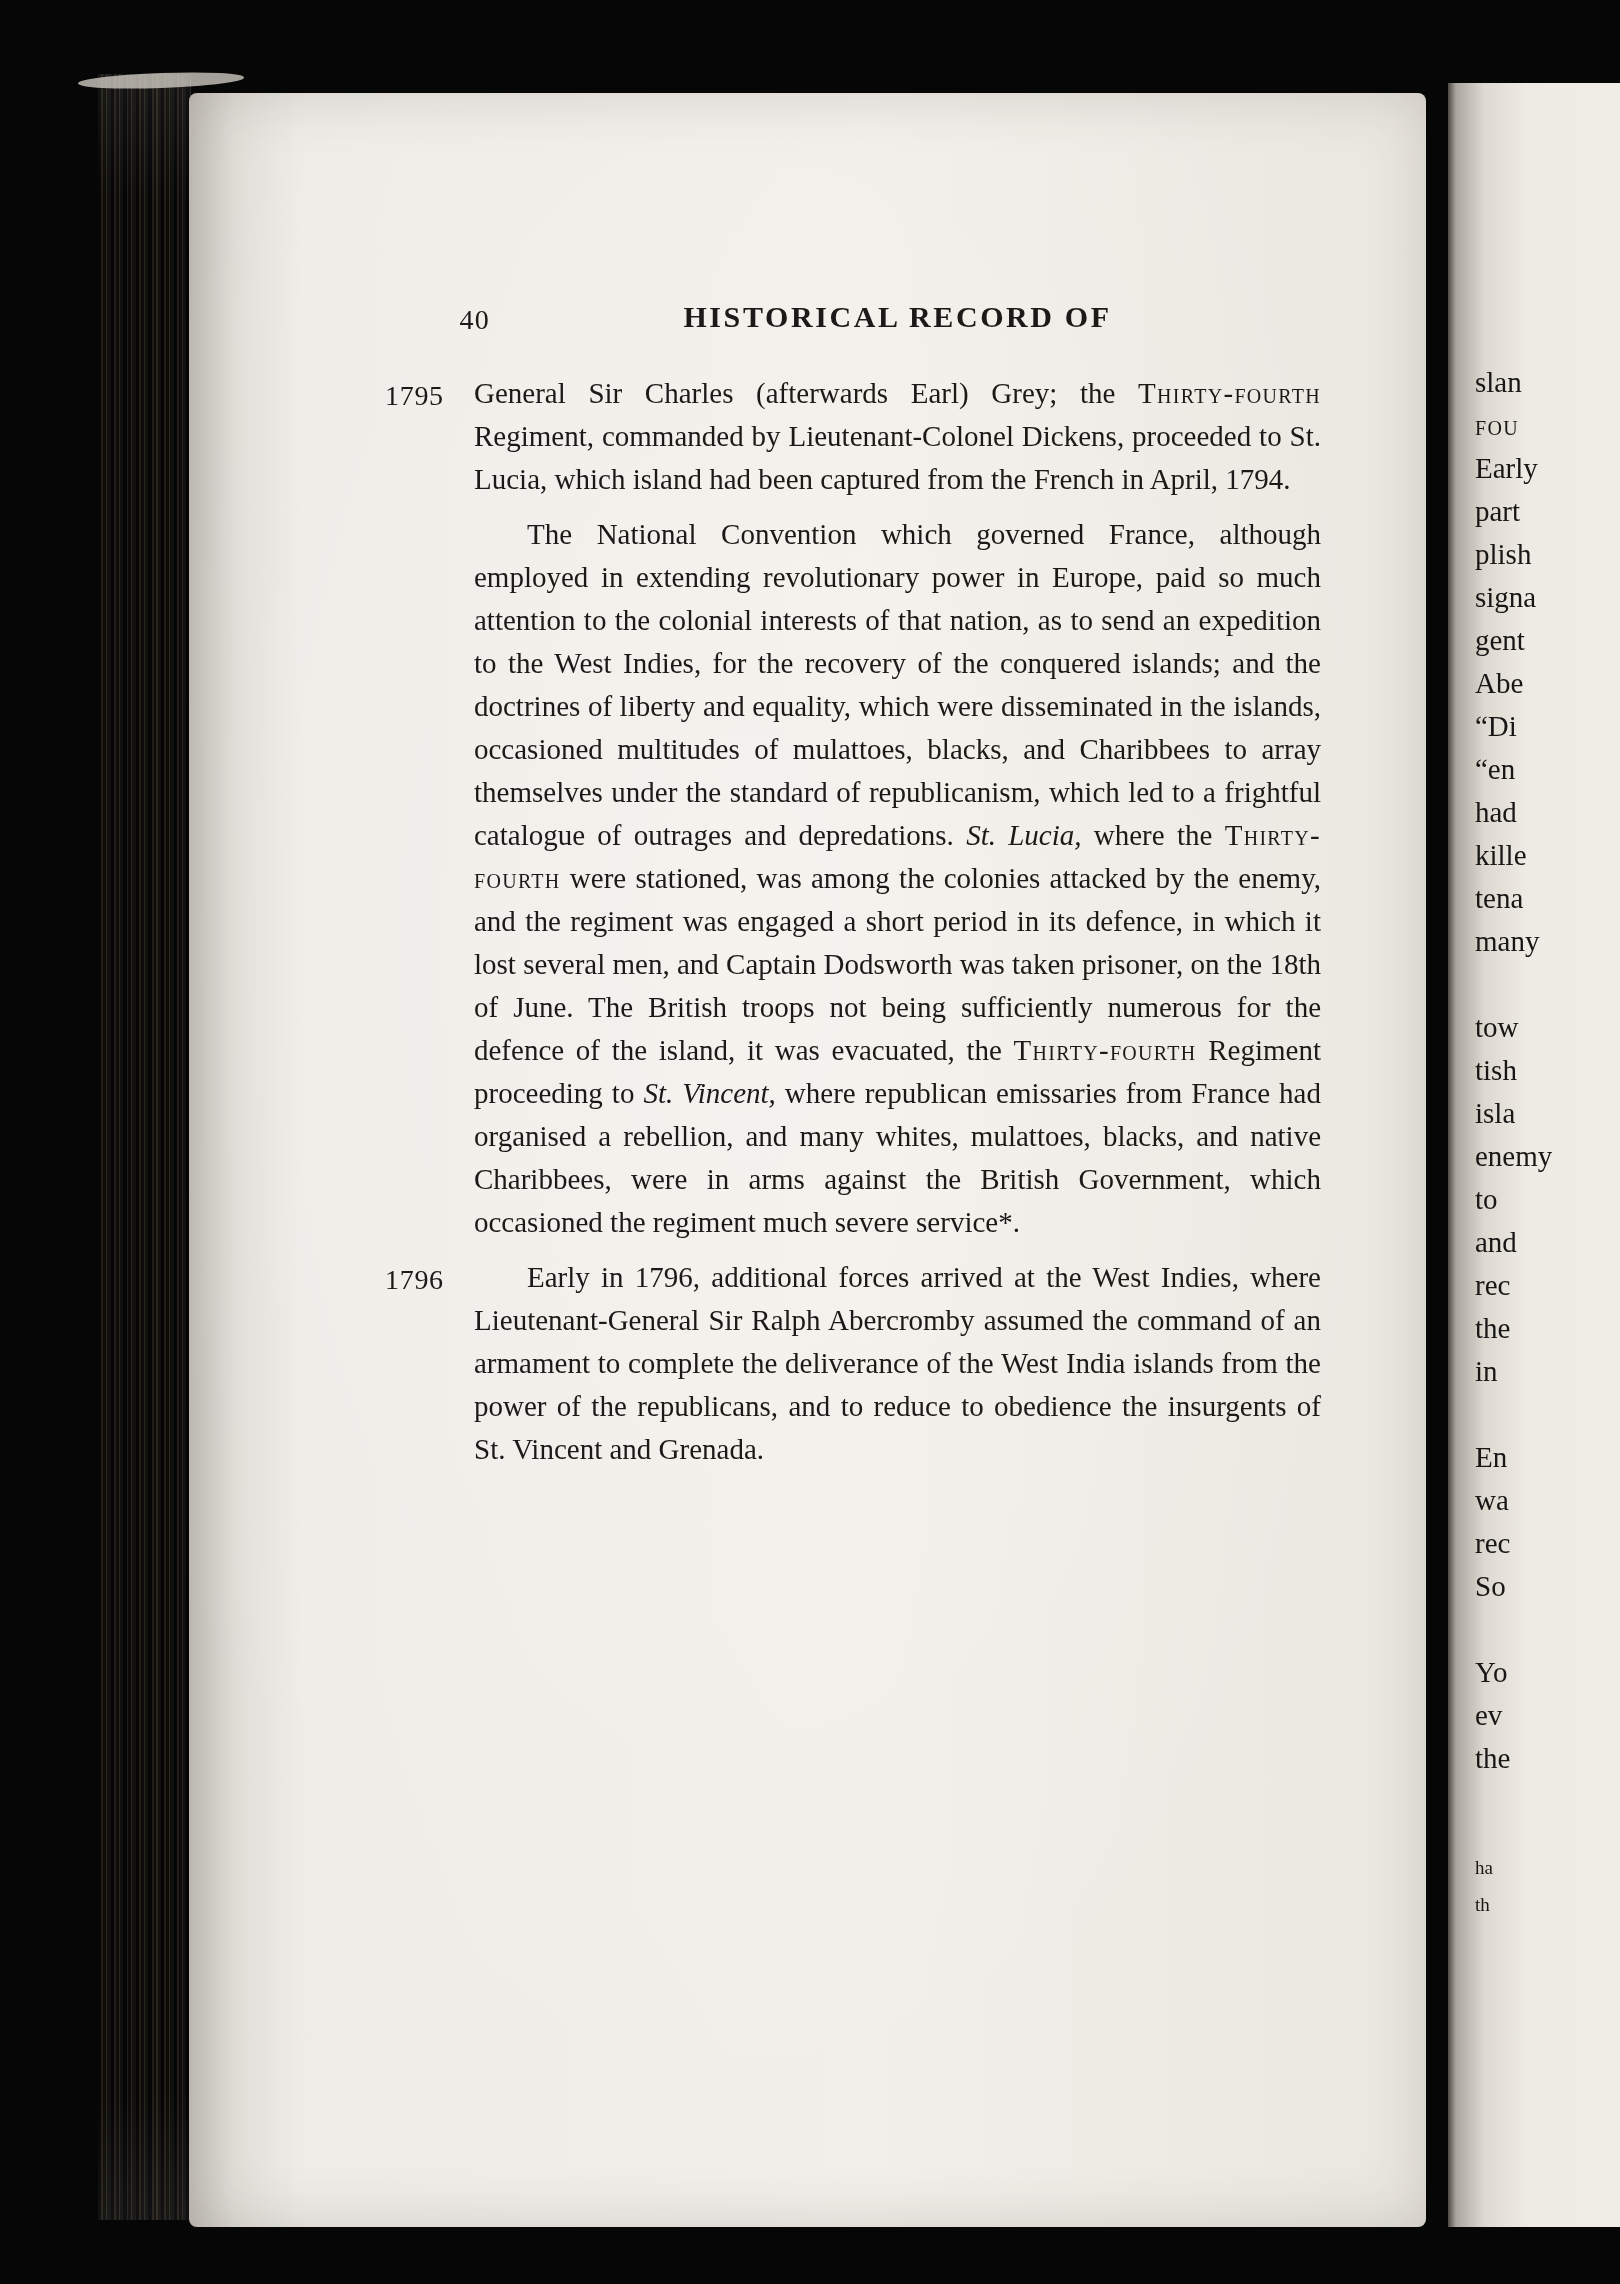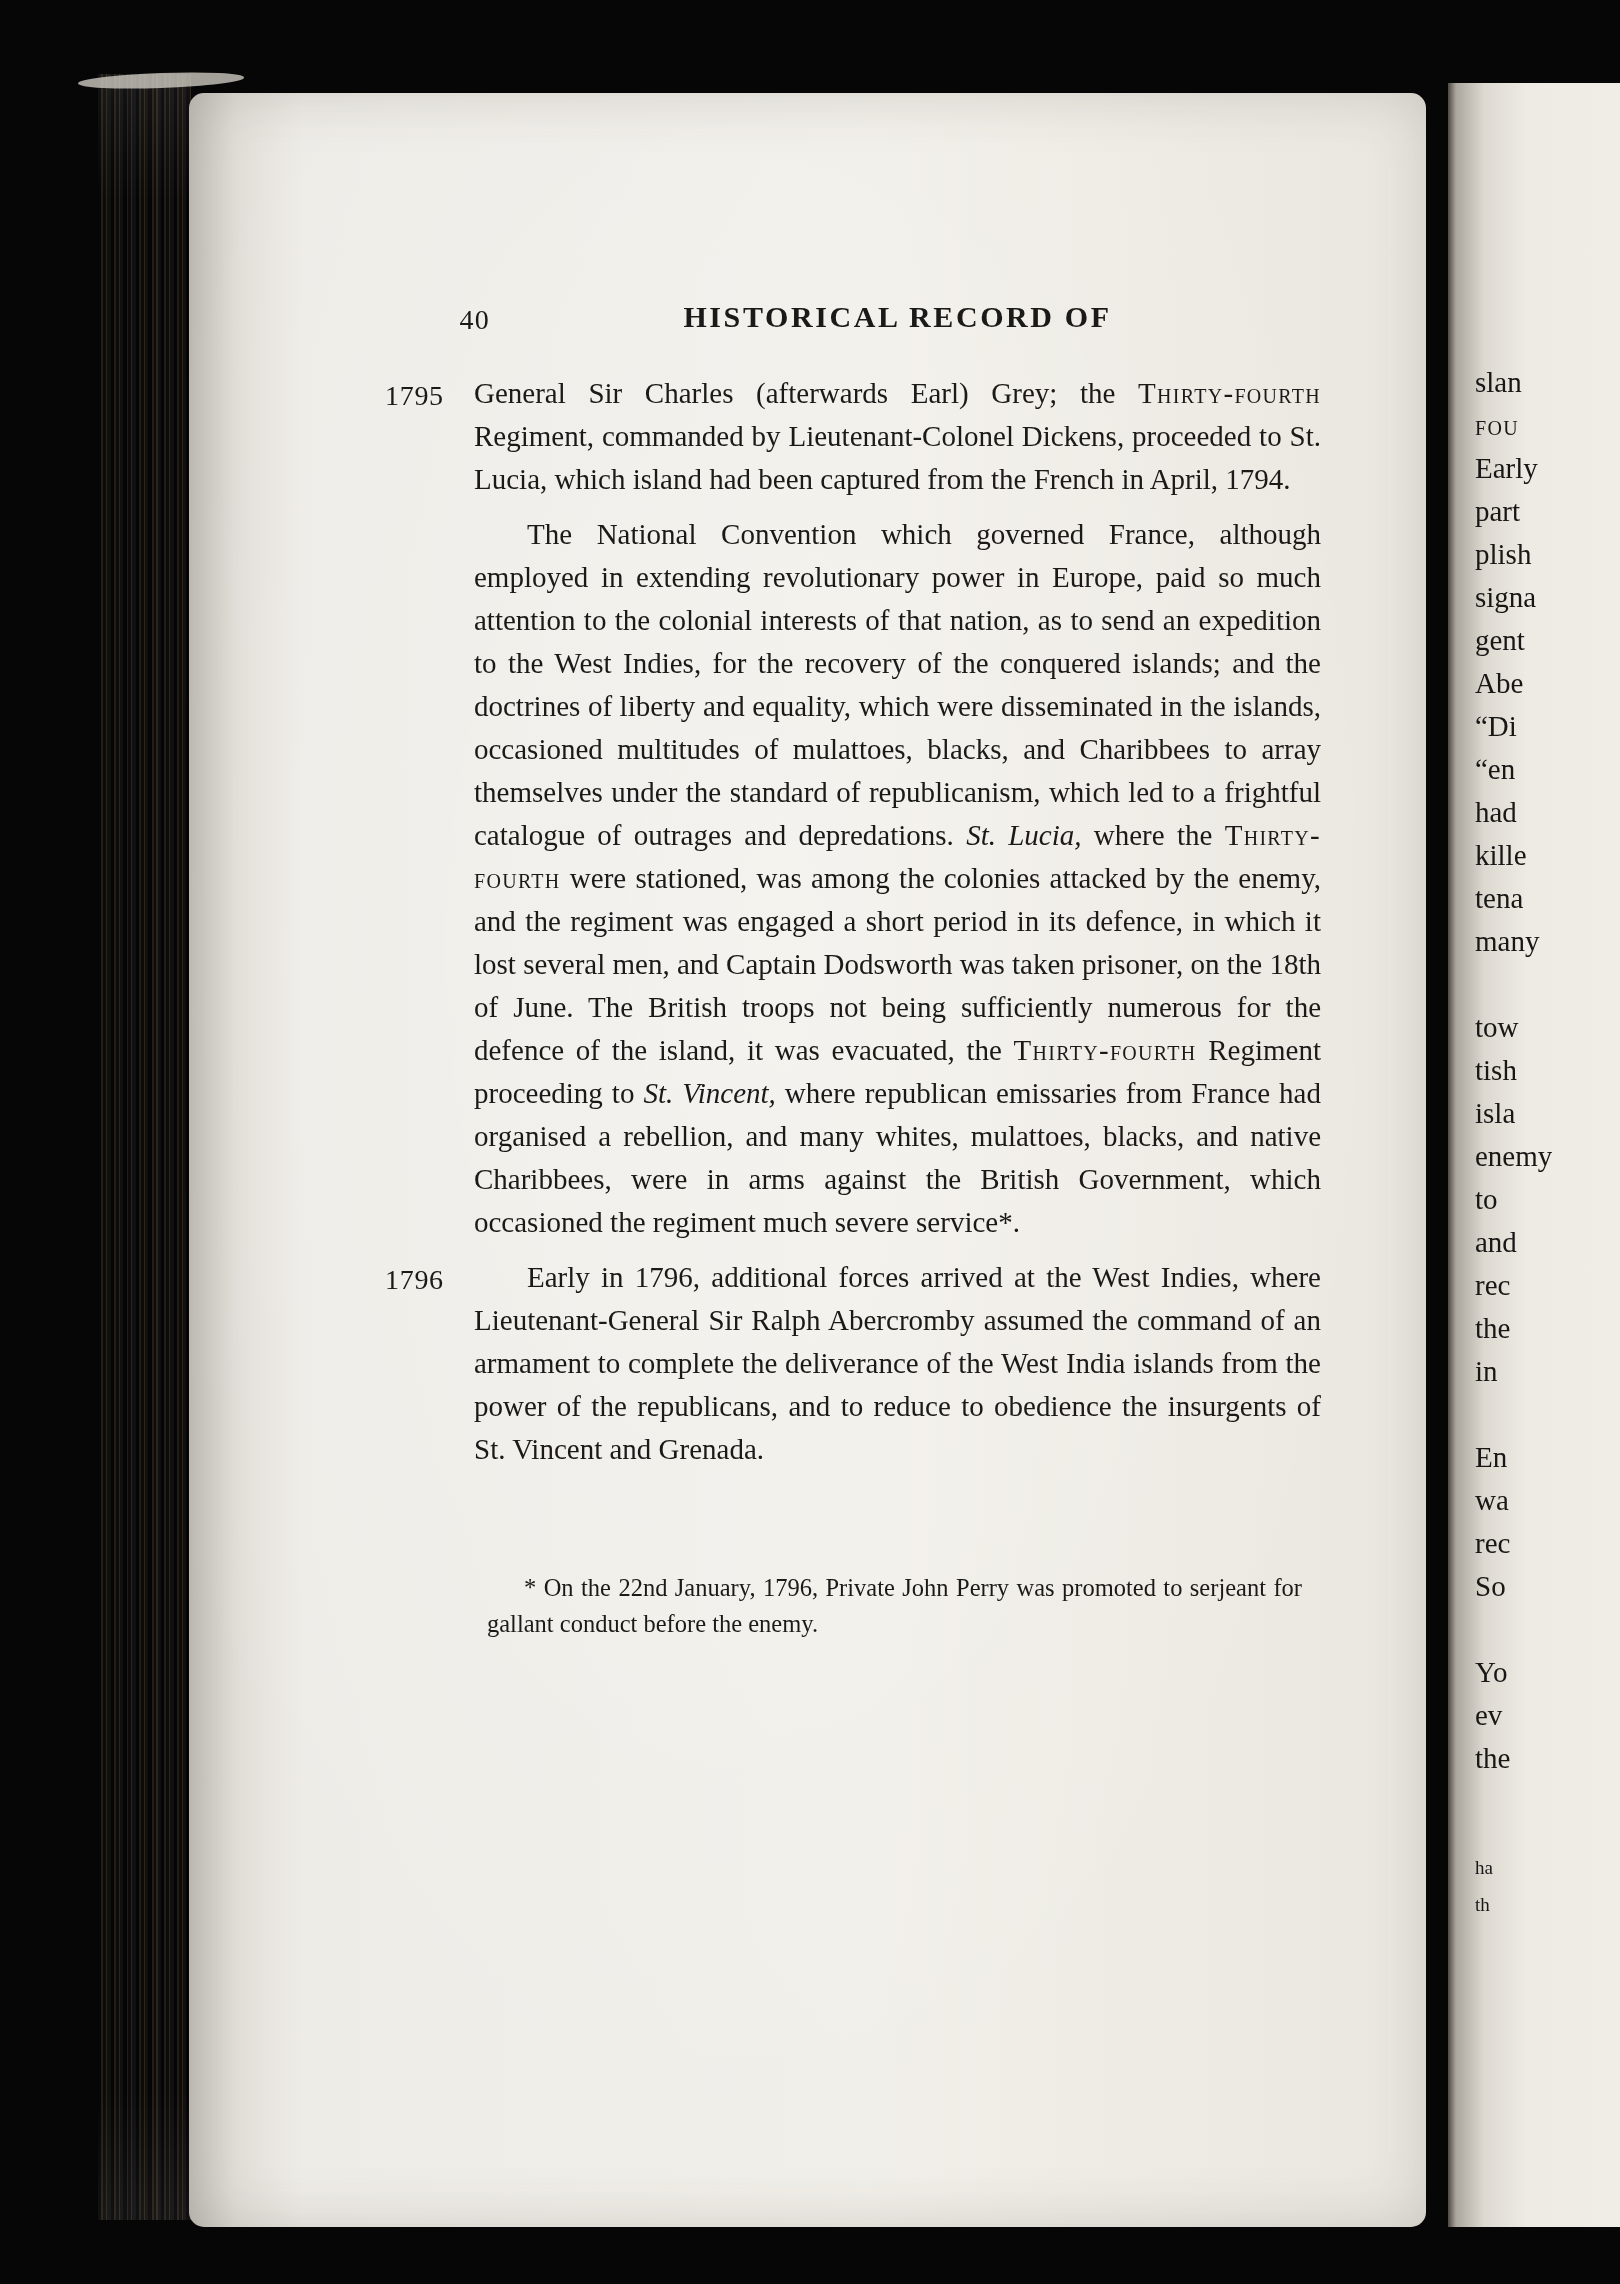--- a/index.html
+++ b/index.html
@@ -28,21 +28,21 @@
     background:#d9d5cc; opacity:.75; border-radius:50%;
     transform:rotate(-2deg);
   }
 
   
   .main-page {
     position:absolute; left:189px; top:93px; width:1237px; height:2134px;
     background:
       radial-gradient(ellipse at 45% 40%, rgba(255,255,255,.25), rgba(0,0,0,0) 70%),
       linear-gradient(90deg, #c7c4bd 0px, #e1ded8 46px, #eeece7 113px, #f1efe9 55%, #eae7e0 100%);
-    border-radius:15px;
+    border-radius:8px;
     box-shadow: inset 0 0 60px rgba(60,55,45,.18);
   }
 
   .text-area {
     position:absolute; left:273px; top:202px; width:871px;
     color:#1b1a18; font-size:29px; line-height:43px;
   }
 
   .header-row { position:relative; text-align:center; height:40px; }
   .running-header {
@@ -93,21 +93,20 @@
   <div class="text-area">
     <div class="header-row">
       <span class="page-number">40</span>
       <span class="running-header">HISTORICAL RECORD OF</span>
     </div>
     <div class="paragraphs">
         <p class="para"><span class="year">1795</span><span>General Sir Charles (afterwards Earl) Grey; the </span><span class="sc">Thirty-fourth</span><span> Regiment, commanded by Lieutenant-Colonel Dickens, proceeded to St. Lucia, which island had been captured from the French in April, 1794.</span></p>
         <p class="para indent"><span>The National Convention which governed France, although employed in extending revolutionary power in Europe, paid so much attention to the colonial interests of that nation, as to send an expedition to the West Indies, for the recovery of the conquered islands; and the doctrines of liberty and equality, which were disseminated in the islands, occasioned multitudes of mulattoes, blacks, and Charibbees to array themselves under the standard of republicanism, which led to a frightful catalogue of outrages and depredations. </span><span class="it">St. Lucia,</span><span> where the </span><span class="sc">Thirty-fourth</span><span> were stationed, was among the colonies attacked by the enemy, and the regiment was engaged a short period in its defence, in which it lost several men, and Captain Dodsworth was taken prisoner, on the 18th of June. The British troops not being sufficiently numerous for the defence of the island, it was evacuated, the </span><span class="sc">Thirty-fourth</span><span> Regiment proceeding to </span><span class="it">St. Vincent,</span><span> where republican emissaries from France had organised a rebellion, and many whites, mulattoes, blacks, and native Charibbees, were in arms against the British Government, which occasioned the regiment much severe service*.</span></p>
         <p class="para indent"><span class="year">1796</span><span>Early in 1796, additional forces arrived at the West Indies, where Lieutenant-General Sir Ralph Abercromby assumed the command of an armament to complete the deliverance of the West India islands from the power of the republicans, and to reduce to obedience the insurgents of St. Vincent and Grenada.</span></p>
       </div>
-    <p class="footnote">* On the 22nd January, 1796, Private John Perry was promoted to serjeant for gallant conduct before the enemy.</p>
   </div>
 </div>
 
 <div class="right-page">
   <div class="frag-col">
     <div id="frag-body">
         <div class="frag-line">slan</div>
         <div class="frag-line sc">fou</div>
         <div class="frag-line">Early</div>
         <div class="frag-line">part</div>

